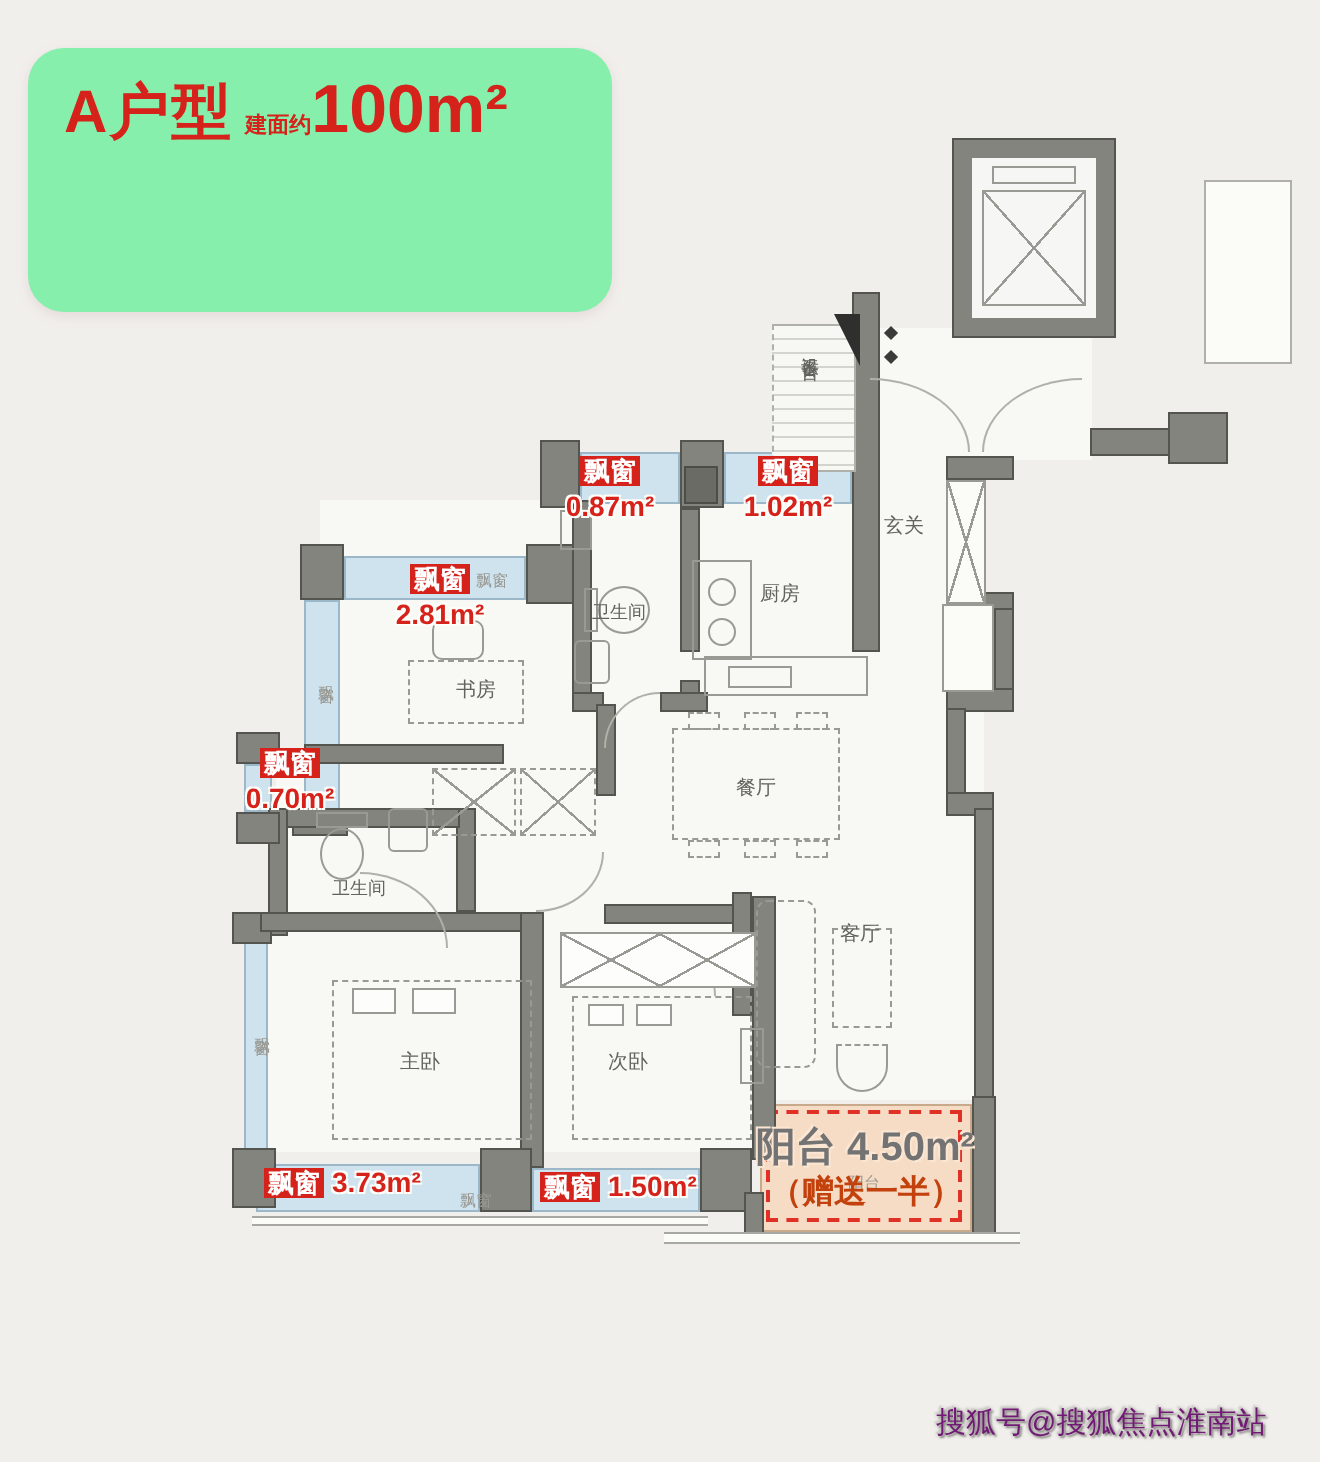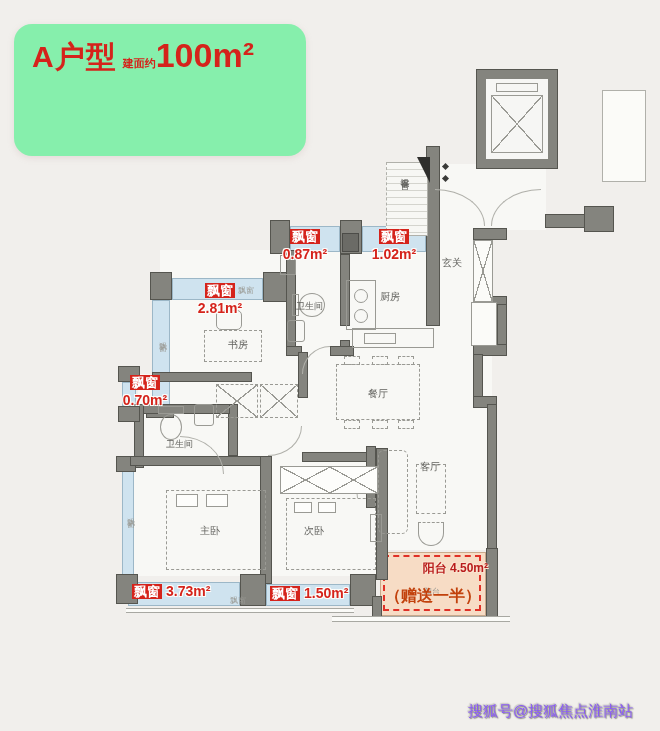--- a/index.html
+++ b/index.html
@@ -35,27 +35,27 @@
   .roomlbl.small{font-size:9px;}
   .vtext{writing-mode:vertical-lr;letter-spacing:1px;}
   .graybw{color:#9a9a94;font-size:8px;white-space:nowrap;}
   
   .anno{color:#d5231b;font-weight:bold;text-align:center;white-space:nowrap;
         text-shadow:1px 1px 0 #fdfdfa,-1px -1px 0 #fdfdfa,1px -1px 0 #fdfdfa,-1px 1px 0 #fdfdfa;}
   .anno .tag{display:inline-block;background:#d5231b;color:#fff;font-size:13px;line-height:15px;
              padding:0 2px;text-shadow:none;font-weight:bold;}
   .anno .val{font-size:14px;line-height:16px;}
   .anno.row{display:flex;align-items:center;gap:4px;text-align:left;}
-  .balc-title{color:#b91c1c;font-weight:bold;font-size:12px;text-align:right;white-space:nowrap;
+  .balc-title{color:#737373;font-weight:bold;font-size:20px;text-align:left;white-space:nowrap;
               text-shadow:1px 1px 0 #fbe6d3,-1px -1px 0 #fbe6d3;}
   .balc-note{color:#c2410c;font-weight:bold;font-size:16px;text-align:center;white-space:nowrap;}
   
   .wm-draft{color:#a7a4a0;font-family:"Liberation Serif","DejaVu Serif",serif;
             font-size:48px;letter-spacing:28px;white-space:nowrap;}
-  .wm-credit{color:#8b5cf6;font-size:15px;white-space:nowrap;
+  .wm-credit{color:#701a75;font-size:15px;white-space:nowrap;
              text-shadow:1px 1px 1px #8f8d89,-1px -1px 1px #c7c5c1,0 0 2px #8f8d89;}
   .burner{position:absolute;width:14px;height:14px;border:1px solid #9a9a94;border-radius:50%;box-sizing:border-box;}
   .pillow{position:absolute;border:1px solid #9a9a94;background:#fdfdfb;box-sizing:border-box;}
   .diam{position:absolute;width:5px;height:5px;background:#3a3a38;transform:rotate(45deg);}
   .wedge{position:absolute;background:#2f2f2d;clip-path:polygon(0 0,100% 0,100% 100%);}
   .rungs{background-image:repeating-linear-gradient(to bottom,transparent 0,transparent 6px,#d4d4ce 6px,#d4d4ce 7px);}
 </style>
 </head>
 <body>
 

